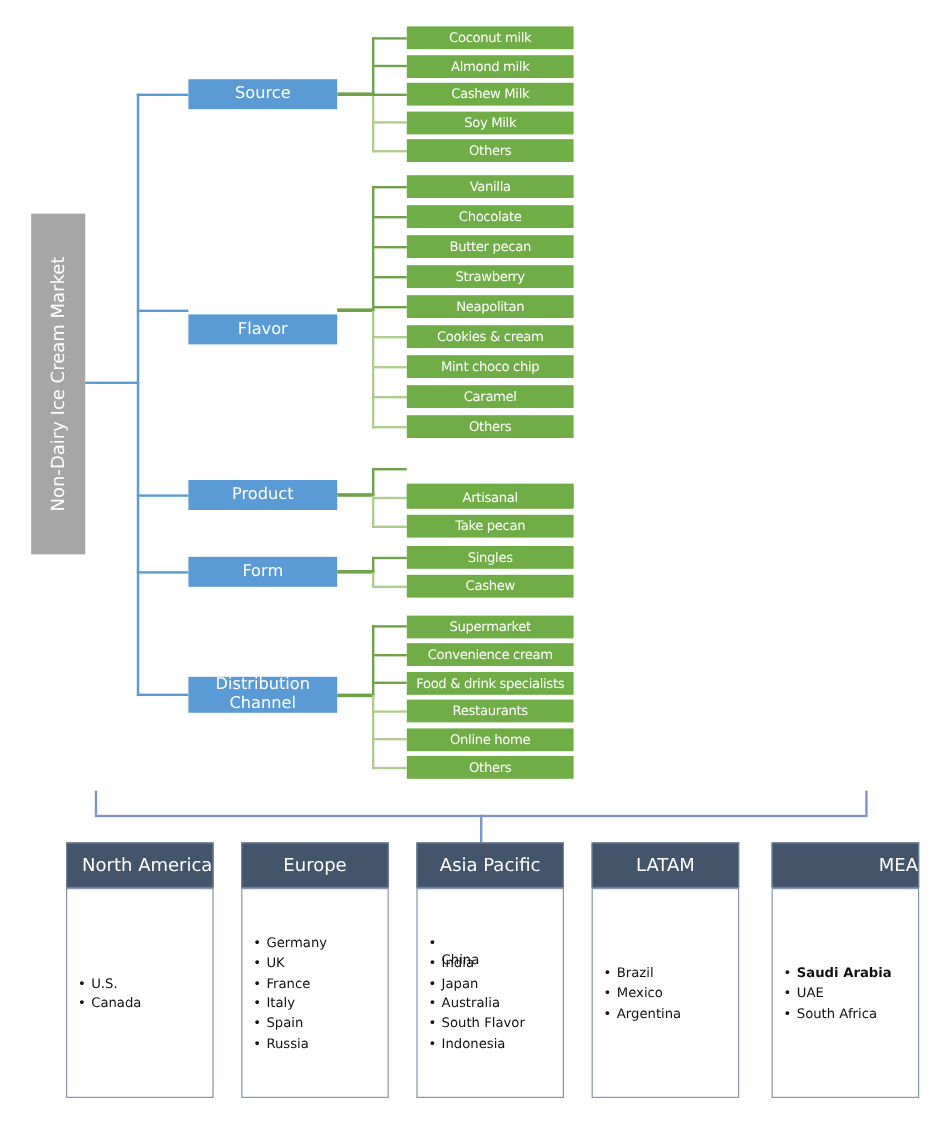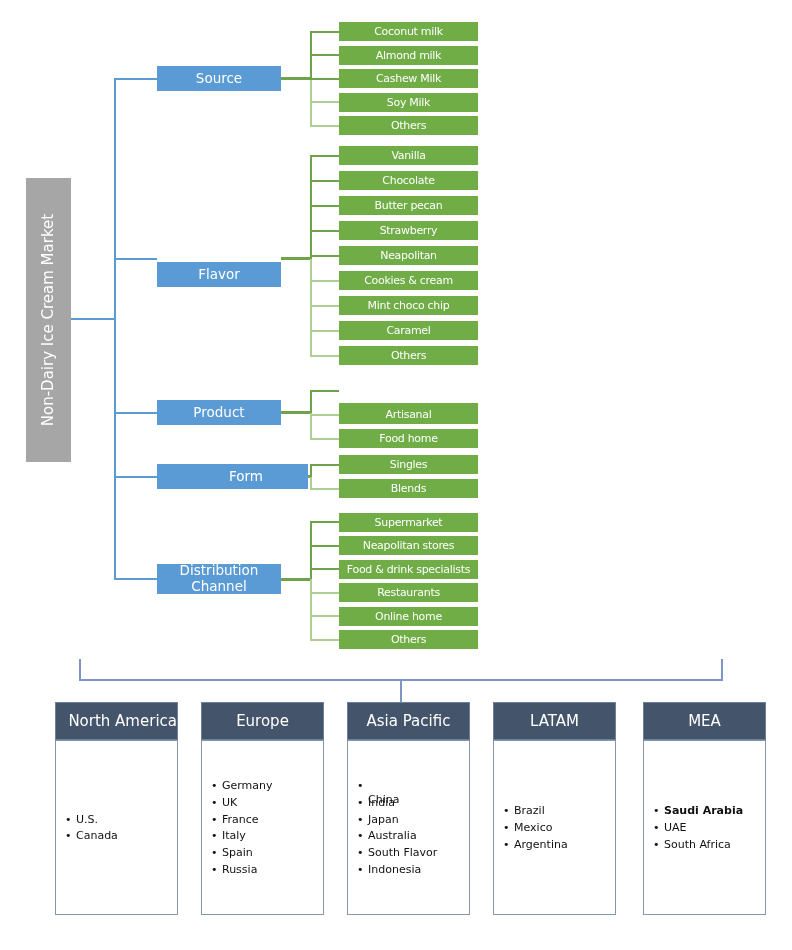--- a/index.html
+++ b/index.html
@@ -153,39 +153,39 @@
       <div class="seg-box" style="left: 157px; top: 400px; width: 124px; height: 25px; background: rgb(91, 155, 213);">
         <div>Product</div>
       </div>
       <div class="item-box" style="left: 339px; top: 403px; width: 139px; height: 19px; background: rgb(112, 173, 71);">
         <div>Impulse</div>
       </div>
       <div class="item-box" style="left: 339px; top: 405px; width: 139px; height: 19px; background: rgb(112, 173, 71);">
         <div>Artisanal</div>
       </div>
       <div class="item-box" style="left: 339px; top: 429px; width: 139px; height: 19px; background: rgb(112, 173, 71);">
-        <div>Food home</div>
-      </div>
-      <div class="seg-box" style="left: 157px; top: 464px; width: 124px; height: 25px; background: rgb(91, 155, 213); padding-left: 27px;">
+        <div>Take pecan</div>
+      </div>
+      <div class="seg-box" style="left: 157px; top: 464px; width: 124px; height: 25px; background: rgb(91, 155, 213);">
         <div>Form</div>
       </div>
       <div class="item-box" style="left: 339px; top: 455px; width: 139px; height: 19px; background: rgb(112, 173, 71);">
         <div>Singles</div>
       </div>
       <div class="item-box" style="left: 339px; top: 479px; width: 139px; height: 19px; background: rgb(112, 173, 71);">
-        <div>Blends</div>
+        <div>Cashew</div>
       </div>
       <div class="seg-box" style="left: 157px; top: 564px; width: 124px; height: 30px; background: rgb(91, 155, 213);">
         <div>Distribution Channel</div>
       </div>
       <div class="item-box" style="left: 339px; top: 512.5px; width: 139px; height: 19px; background: rgb(112, 173, 71);">
         <div>Supermarket</div>
       </div>
       <div class="item-box" style="left: 339px; top: 536px; width: 139px; height: 19px; background: rgb(112, 173, 71);">
-        <div>Neapolitan stores</div>
+        <div>Convenience cream</div>
       </div>
       <div class="item-box" style="left: 339px; top: 559.5px; width: 139px; height: 19px; background: rgb(112, 173, 71);">
         <div>Food &amp; drink specialists</div>
       </div>
       <div class="item-box" style="left: 339px; top: 583px; width: 139px; height: 19px; background: rgb(112, 173, 71);">
         <div>Restaurants</div>
       </div>
       <div class="item-box" style="left: 339px; top: 606.5px; width: 139px; height: 19px; background: rgb(112, 173, 71);">
         <div>Online home</div>
       </div>
@@ -292,21 +292,21 @@
               <div style="color: rgb(17, 17, 17);">Mexico</div>
             </div>
             <div class="list-item">
               <div class="bullet">•</div>
               <div style="color: rgb(17, 17, 17);">Argentina</div>
             </div>
           </div>
         </div>
       </div>
       <div class="abs" style="left: 0px; top: 0px;">
-        <div class="region-header" style="left: 643px; top: 702px; width: 121px; height: 36px; background: rgb(68, 84, 106);">
+        <div class="region-header" style="left: 643px; top: 702px; width: 121px; height: 36px; background: rgb(68, 84, 106); justify-content: flex-end;">
           <div>MEA</div>
         </div>
         <div class="region-body" style="left: 643px; top: 740px; width: 121px; height: 173px;">
           <div>
             <div class="list-item">
               <div class="bullet">•</div>
               <div style="color: rgb(17, 17, 17); font-weight: bold;">Saudi Arabia</div>
             </div>
             <div class="list-item">
               <div class="bullet">•</div>

